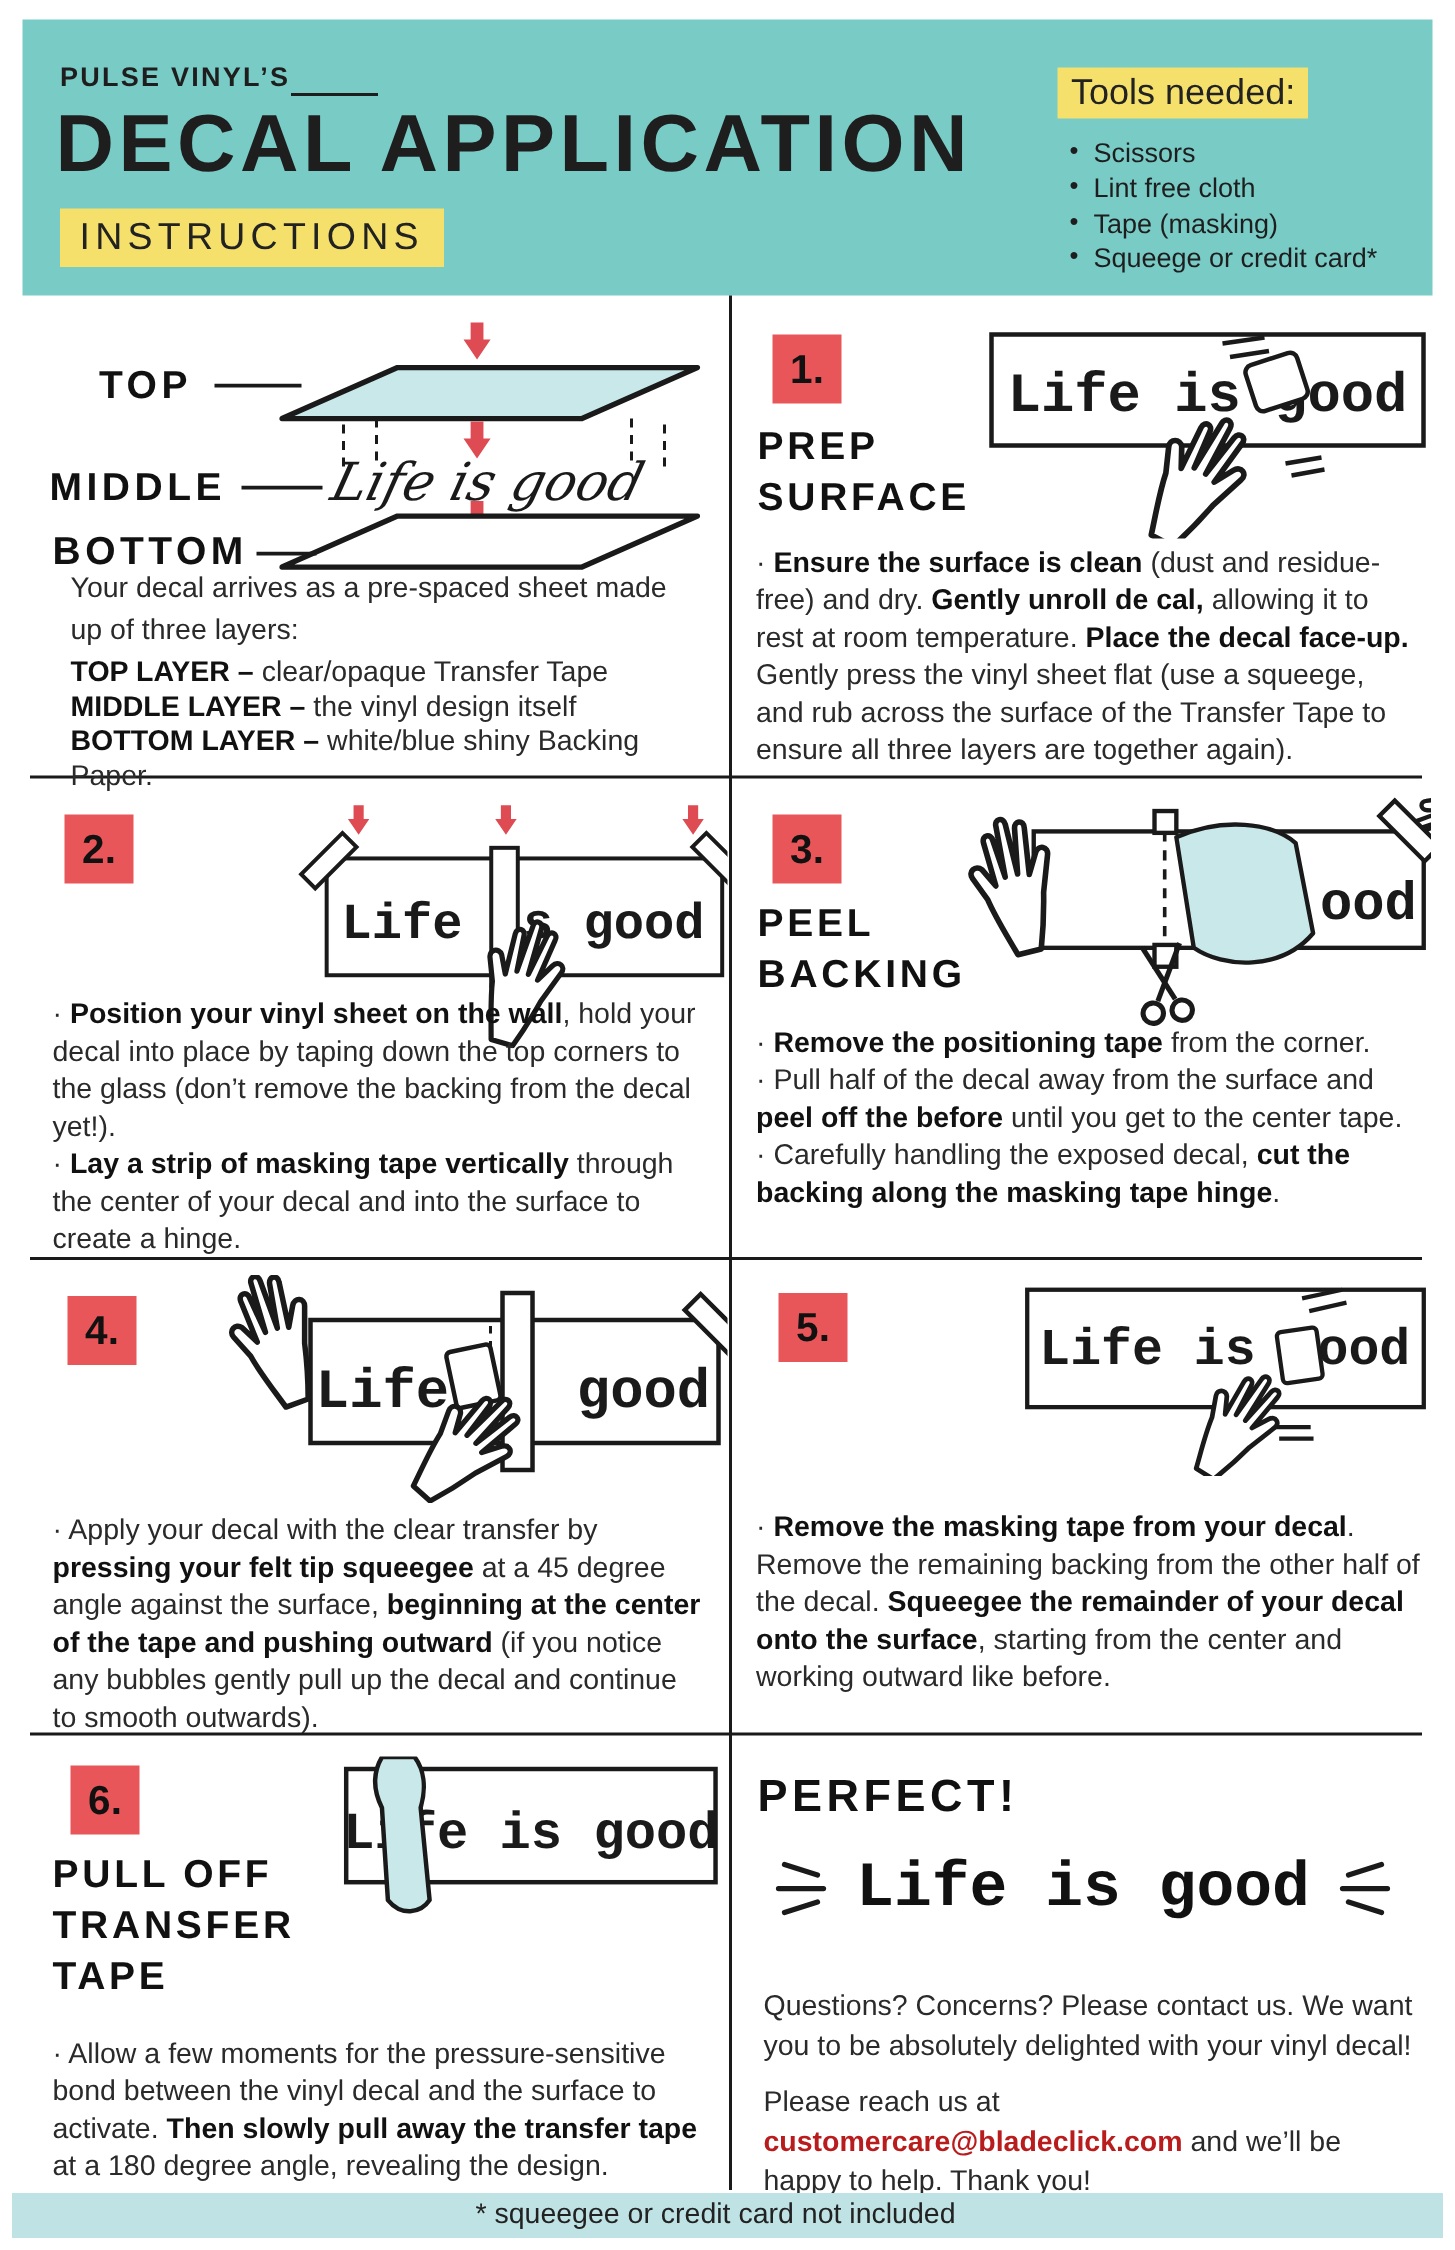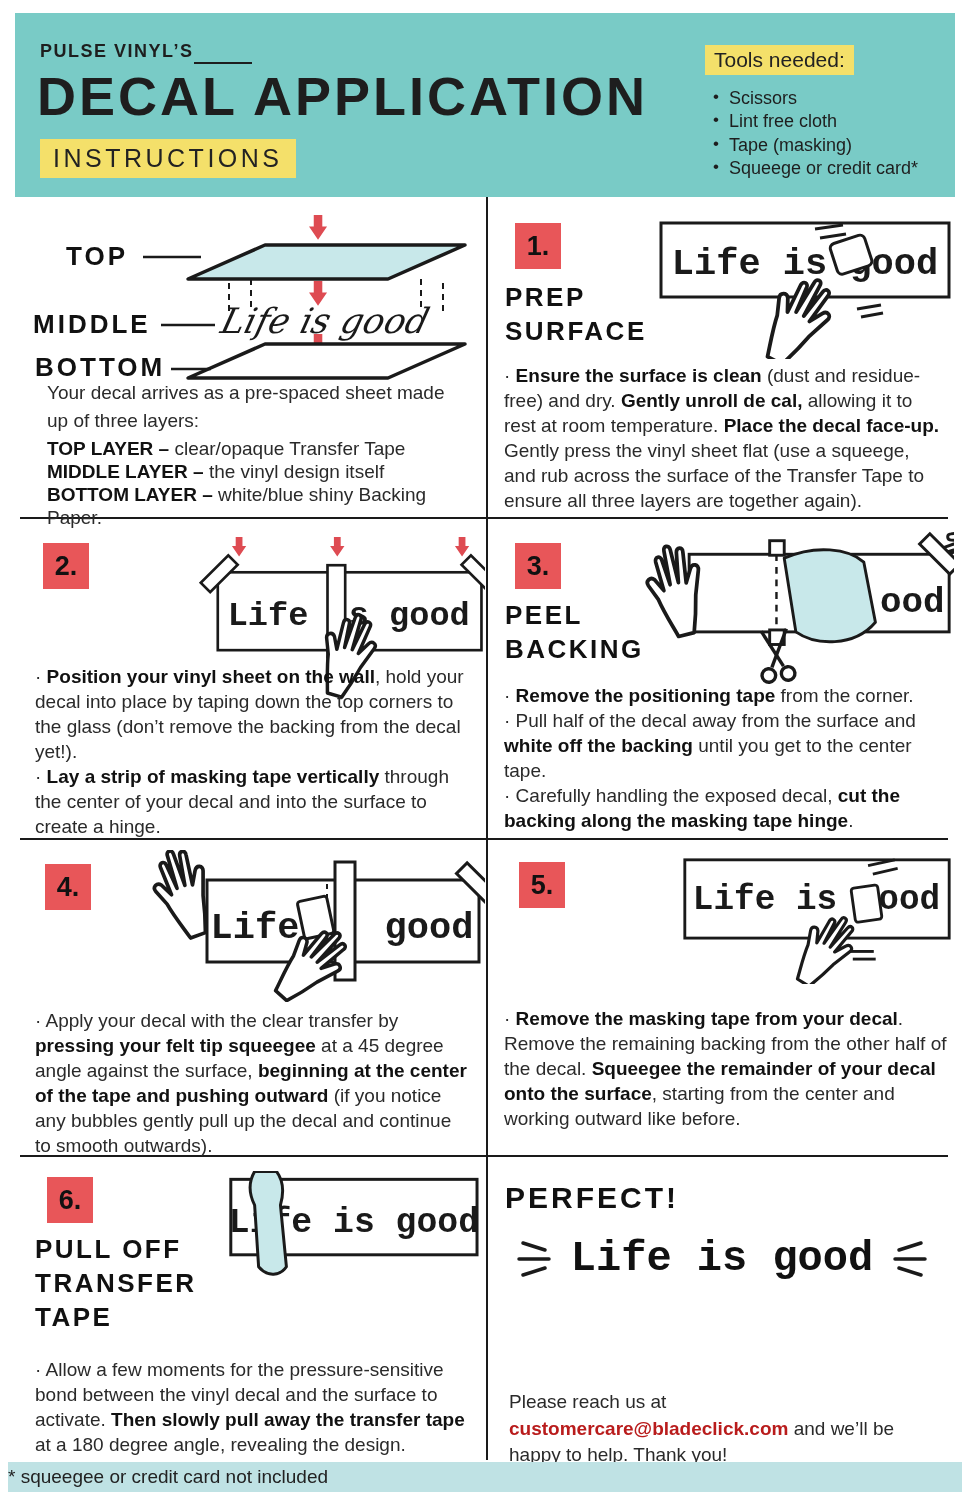--- a/index.html
+++ b/index.html
@@ -12,21 +12,21 @@
   .page{position:relative;width:970px;height:1500px}
 
   
   .header{position:absolute;left:15px;top:13px;width:940px;height:184px;background:var(--teal)}
   .brand{position:absolute;left:25px;top:28px;font-size:18px;font-weight:bold;letter-spacing:1.5px}
   .brand-underline{display:inline-block;width:58px;border-bottom:2px solid var(--ink);vertical-align:baseline}
   .main-title{position:absolute;left:22px;top:52px;font-size:54px;font-weight:bold;letter-spacing:3px;white-space:nowrap}
   .subtitle{position:absolute;left:25px;top:126px;background:var(--yellow);font-size:25px;
     letter-spacing:3.5px;padding:5px 13px;font-weight:normal;color:#222}
   .tools{position:absolute;left:690px;top:32px;width:245px}
-  .tools-label{display:inline-block;background:var(--yellow);font-size:21px;padding:3px 9px;color:#222}
+  .tools-label{display:inline-block;background:var(--yellow);font-size:24px;padding:3px 9px;color:#222}
   .tools-list{list-style:none;margin-top:12px}
   .tools-list li{font-size:18px;line-height:1.3;padding-left:24px;position:relative}
   .tools-list .dot{position:absolute;left:8px;top:-1px;font-size:17px}
 
   
   .hline{position:absolute;left:20px;width:928px;height:2px;background:#1a1a1a}
   .vline{position:absolute;left:486px;top:197px;width:2px;height:1263px;background:#1a1a1a}
 
   
   .cell{position:absolute}
@@ -53,21 +53,21 @@
 
   
   .perfect-title{font-size:30px;font-weight:bold;letter-spacing:3px;color:#111}
   .logo-row{left:0;top:78px;width:466px;display:flex;align-items:center;justify-content:center;gap:18px}
   .logo-text{font-family:"Liberation Mono",monospace;font-weight:bold;font-size:42px;white-space:nowrap;color:#111}
   .perfect-p{font-size:19px;line-height:1.4;color:#2a2a2a}
   .perfect-p b{color:#b91c1c}
 
   
   .footer{position:absolute;left:8px;top:1462px;width:954px;height:30px;background:var(--teal-light);
-    display:flex;align-items:center;justify-content:flex-start;padding-right:16px}
+    display:flex;align-items:center;justify-content:center;padding-right:16px}
   .footer-note{font-size:19px;color:#222}
 
   
   svg text.decal{font-family:"Liberation Mono",monospace;font-weight:bold;fill:#1a1a1a}
   svg text.dlabel{font-family:"Liberation Sans",sans-serif;font-weight:bold;letter-spacing:3px;fill:#111}
   svg text.script{font-family:"DejaVu Serif",serif;font-style:italic;fill:#1a1a1a}
   .hidden-defs{position:absolute;width:0;height:0}
 </style>
 </head>
 <body>
@@ -186,21 +186,21 @@
       <use href="#hand-up" transform="translate(330,58) rotate(-118) scale(0.85)"></use>
       <use href="#tape-piece" transform="translate(320,28) rotate(45) translate(-22,-8)"></use>
       <g transform="translate(152,132) rotate(-6)">
         <line x1="-6" y1="12" x2="13" y2="-26" stroke="#1a1a1a" stroke-width="3.5"></line>
         <line x1="6" y1="12" x2="-13" y2="-26" stroke="#1a1a1a" stroke-width="3.5"></line>
         <circle cx="-10" cy="20" r="7" fill="none" stroke="#1a1a1a" stroke-width="3.5"></circle>
         <circle cx="10" cy="20" r="7" fill="none" stroke="#1a1a1a" stroke-width="3.5"></circle>
       </g>
     </svg>
     <p class="body" style="left:15px;top:164px;width:445px"><span>· </span><b>Remove the positioning tape</b><span> from the corner.
-· Pull half of the decal away from the surface and </span><b>white off the backing</b><span> until you get to the center tape.
+· Pull half of the decal away from the surface and </span><b>peel off the before</b><span> until you get to the center tape.
 · Carefully handling the exposed decal, </span><b>cut the backing along the masking tape hinge</b><span>.</span></p>
   </section>
 
   <section class="cell" id="cell-s4">
     <div class="badge" style="left:30px;top:24px">4.</div>
     <svg style="left:122px;top:10px" width="348" height="152" viewBox="0 0 348 152">
       <rect x="70" y="30" width="272" height="82" fill="#fff" stroke="#1a1a1a" stroke-width="3"></rect>
       <text class="decal" x="118" y="88" font-size="37" text-anchor="middle">Life</text>
       <text class="decal" x="292" y="88" font-size="37" text-anchor="middle">good</text>
       <line x1="190" y1="34" x2="190" y2="108" stroke="#1a1a1a" stroke-width="2" stroke-dasharray="5 5"></line>
@@ -257,20 +257,21 @@
       </svg>
       <div class="logo-text">Life is good</div>
       <svg width="36" height="44" viewBox="0 0 36 44">
         <g stroke="#1a1a1a" stroke-width="3.5" stroke-linecap="round" fill="none">
           <path d="M30 6 L8 13"></path>
             <path d="M34 22 H4"></path>
             <path d="M30 38 L8 31"></path>
         </g>
       </svg>
     </div>
+    <p class="perfect-p" style="left:20px;top:168px;width:434px">Questions? Concerns? Please contact us. We want you to be absolutely delighted with your vinyl decal!</p>
     <p class="perfect-p" style="left:20px;top:232px;width:434px"><span>Please reach us at </span><b>customercare@bladeclick.com</b><span> and we’ll be happy to help. Thank you!</span></p>
   </section>
 
   <footer class="footer">
     <span class="footer-note">* squeegee or credit card not included</span>
   </footer>
 
 </div>
 
 </body></html>

